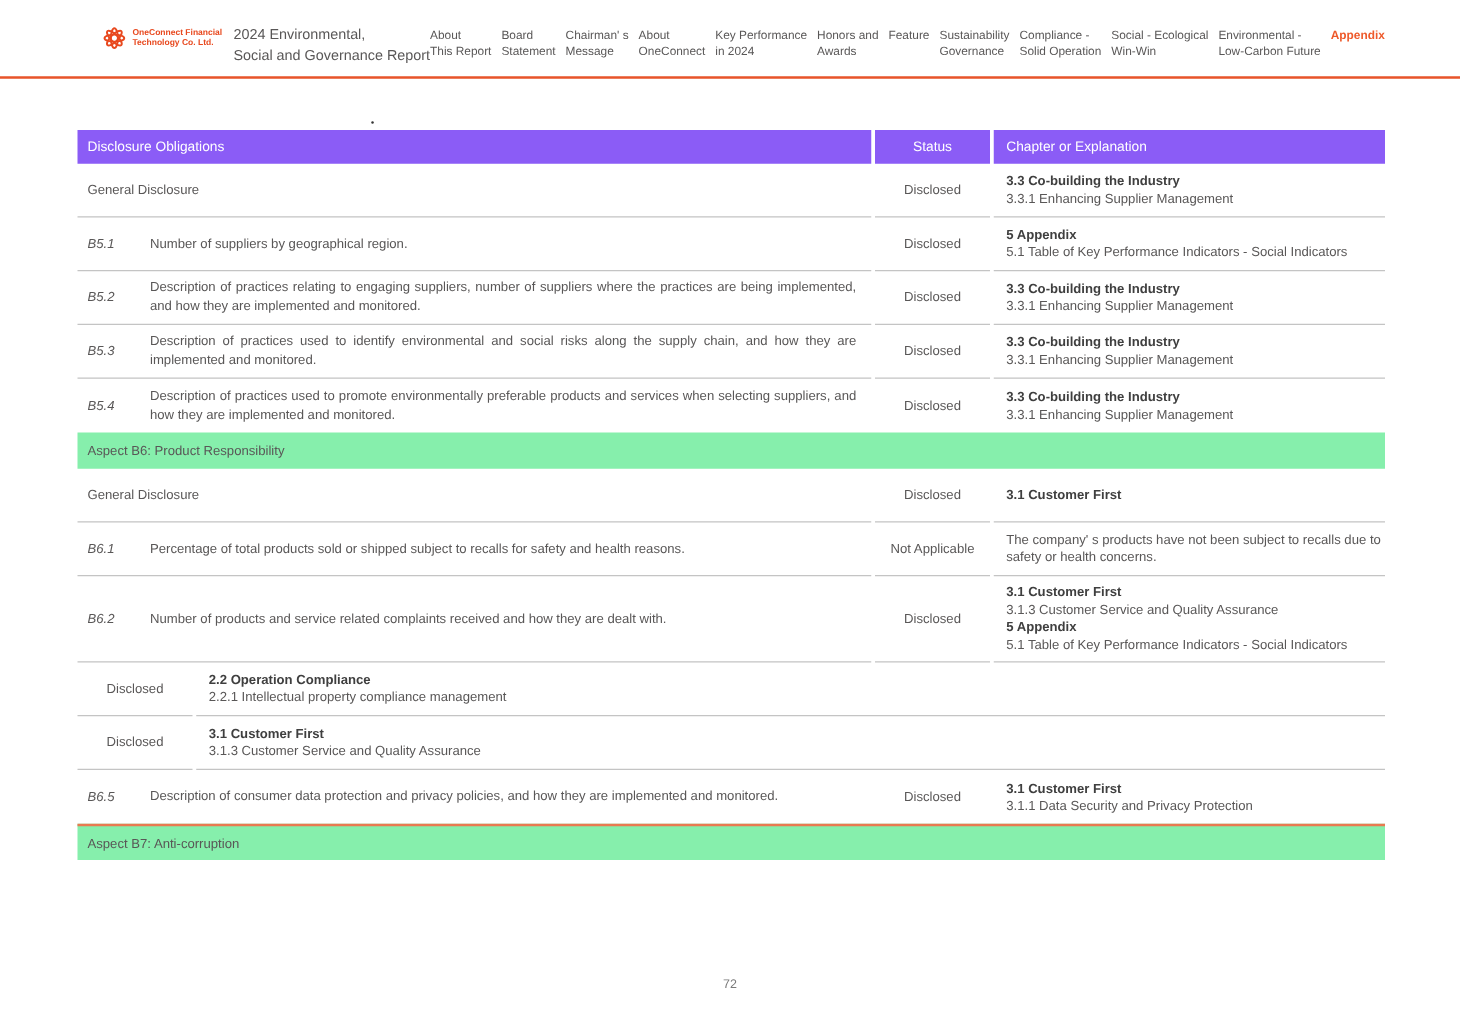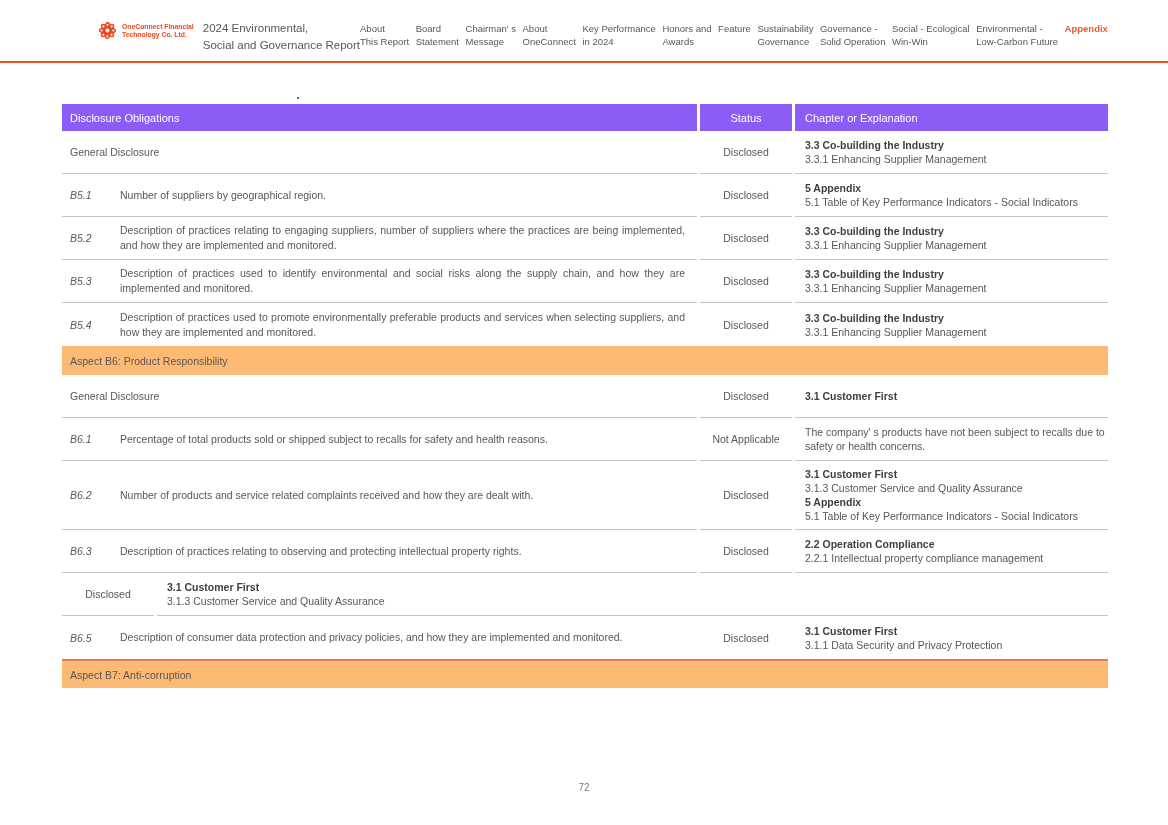--- a/index.html
+++ b/index.html
@@ -2,21 +2,21 @@
 <html><head>
 <meta charset="utf-8">
 <style>
   * { margin:0; padding:0; box-sizing:border-box; }
   html,body { background:#ffffff; }
   body {
     width:1168px; height:825px; position:relative; overflow:hidden;
     font-family:"Liberation Sans", sans-serif; color:#595757;
   }
   
-  .topbar { padding:20px 60px 7px 76px; border-bottom:2px solid #E8542A; display:flex; align-items:flex-start; }
+  .topbar { padding:20px 60px 7px 60px; border-bottom:2px solid #E8542A; display:flex; align-items:flex-start; }
   .logo-group { display:flex; align-items:center; margin-left:21px; flex:0 0 auto; }
   .logo-icon { width:21px; height:21px; margin-right:4px; flex:0 0 auto; }
   .logo-name { font-size:6.8px; line-height:8px; color:#E8491F; font-weight:bold; white-space:pre-line; }
   .report-title { margin-left:9px; font-size:11.5px; line-height:17px; color:#595757; white-space:pre-line; flex:0 0 auto; }
   .nav { flex:1 1 auto; display:flex; justify-content:space-between; align-items:flex-start; padding-top:2px; }
   .nav-item { font-size:9.5px; line-height:13px; white-space:pre-line; color:#595757; cursor:pointer; }
   .nav-item.active { color:#EE5A2B; font-weight:bold; }
   
   .table { margin:41px 60px 0 62px; }
   .thead { display:flex; gap:3px; }
@@ -26,21 +26,21 @@
   .row.no-sep > div { border-bottom:none; }
   .col-oblig { width:635px; }
   .col-status { width:92px; justify-content:center; text-align:center; font-size:10.5px; line-height:14px; }
   .col-chapter { flex:1; padding-left:10px !important; }
   .thead .col-oblig { padding-left:8px; }
   .code { width:58px; padding-left:8px; font-size:10.5px; align-self:center; flex:0 0 auto;font-style:italic; }
   .desc { flex:1 1 auto; padding-right:12px; font-size:10.5px; line-height:15px; text-align:justify; }
   .desc.full { padding-left:8px; text-align:left; }
   .chapter-lines { font-size:10.5px; line-height:14px; }
   .chapter-lines .b { font-weight:bold; color:#3F3F3F; }
-  .aspect-row { background:#fdba74; min-height:29px; display:flex; align-items:center; padding:6px 0 6px 8px; font-size:10.5px; }
+  .aspect-row { background:#86efac; min-height:29px; display:flex; align-items:center; padding:6px 0 6px 8px; font-size:10.5px; }
   .aspect-row.topline { border-top:2px solid #E87A50; }
   
   .page-number { position:absolute; left:0; right:0; bottom:32px; text-align:center; font-size:10px; color:#7a7a7a; }
   .stray-dot { position:absolute; left:297px; top:97px; width:2px; height:2px; background:#333; border-radius:50%; }
 </style>
 </head>
 <body>
 
 <div class="topbar">
   <div class="logo-group">
@@ -66,21 +66,21 @@
 Message</div>
       <div class="nav-item">About
 OneConnect</div>
       <div class="nav-item">Key Performance
 in 2024</div>
       <div class="nav-item">Honors and
 Awards</div>
       <div class="nav-item">Feature</div>
       <div class="nav-item">Sustainability
 Governance</div>
-      <div class="nav-item">Governance -
+      <div class="nav-item">Compliance -
 Solid Operation</div>
       <div class="nav-item">Social - Ecological
 Win-Win</div>
       <div class="nav-item">Environmental -
 Low-Carbon Future</div>
       <div class="nav-item active">Appendix</div>
     </div>
 </div>
 
 <div class="stray-dot"></div>
@@ -189,24 +189,20 @@
         <div class="col-chapter">
           <div class="chapter-lines">
             <div class="b">3.1 Customer First</div>
             <div>3.1.3 Customer Service and Quality Assurance</div>
             <div class="b">5 Appendix</div>
             <div>5.1 Table of Key Performance Indicators - Social Indicators</div>
           </div>
         </div>
       </div>
       <div class="row">
-        <div class="col-oblig">
-          <div class="code">B6.3</div>
-          <div class="desc">Description of practices relating to observing and protecting intellectual property rights.</div>
-        </div>
         <div class="col-status">Disclosed</div>
         <div class="col-chapter">
           <div class="chapter-lines">
             <div class="b">2.2 Operation Compliance</div>
             <div>2.2.1 Intellectual property compliance management</div>
           </div>
         </div>
       </div>
       <div class="row">
         <div class="col-status">Disclosed</div>

